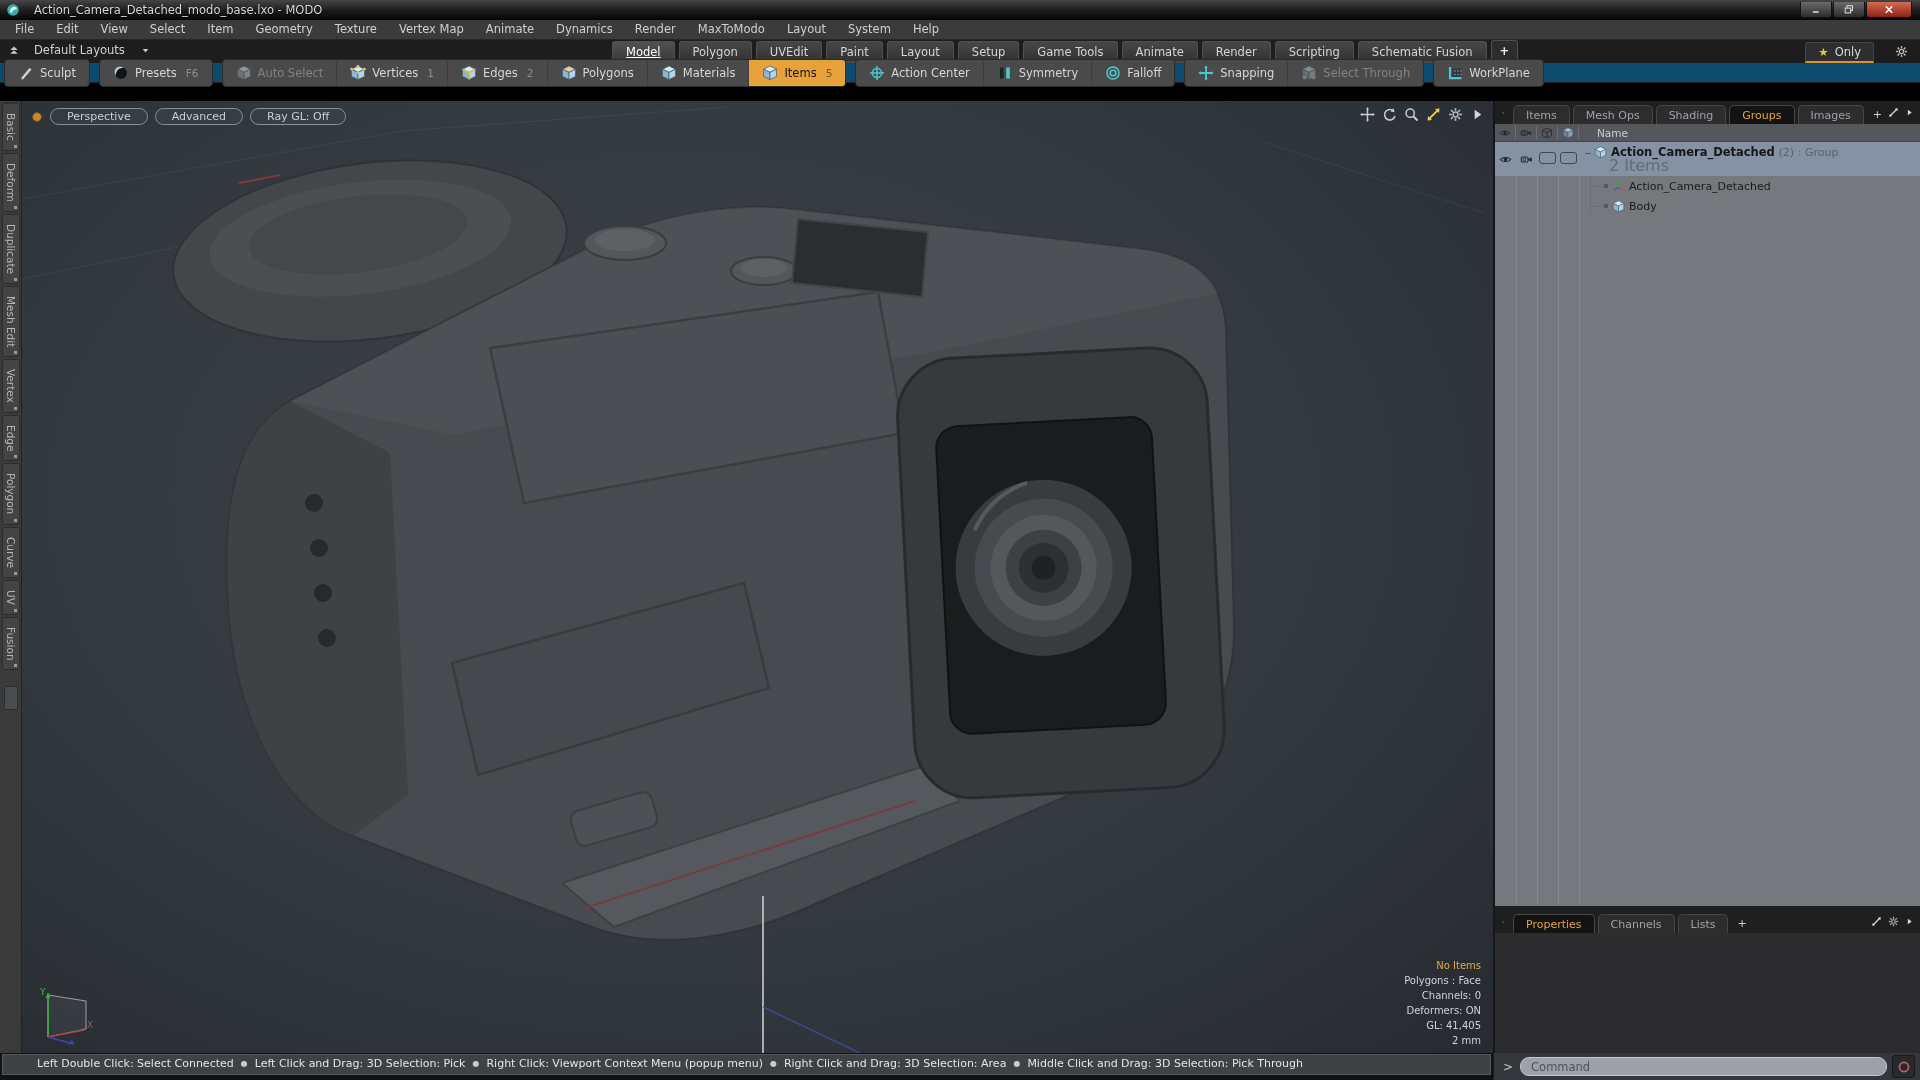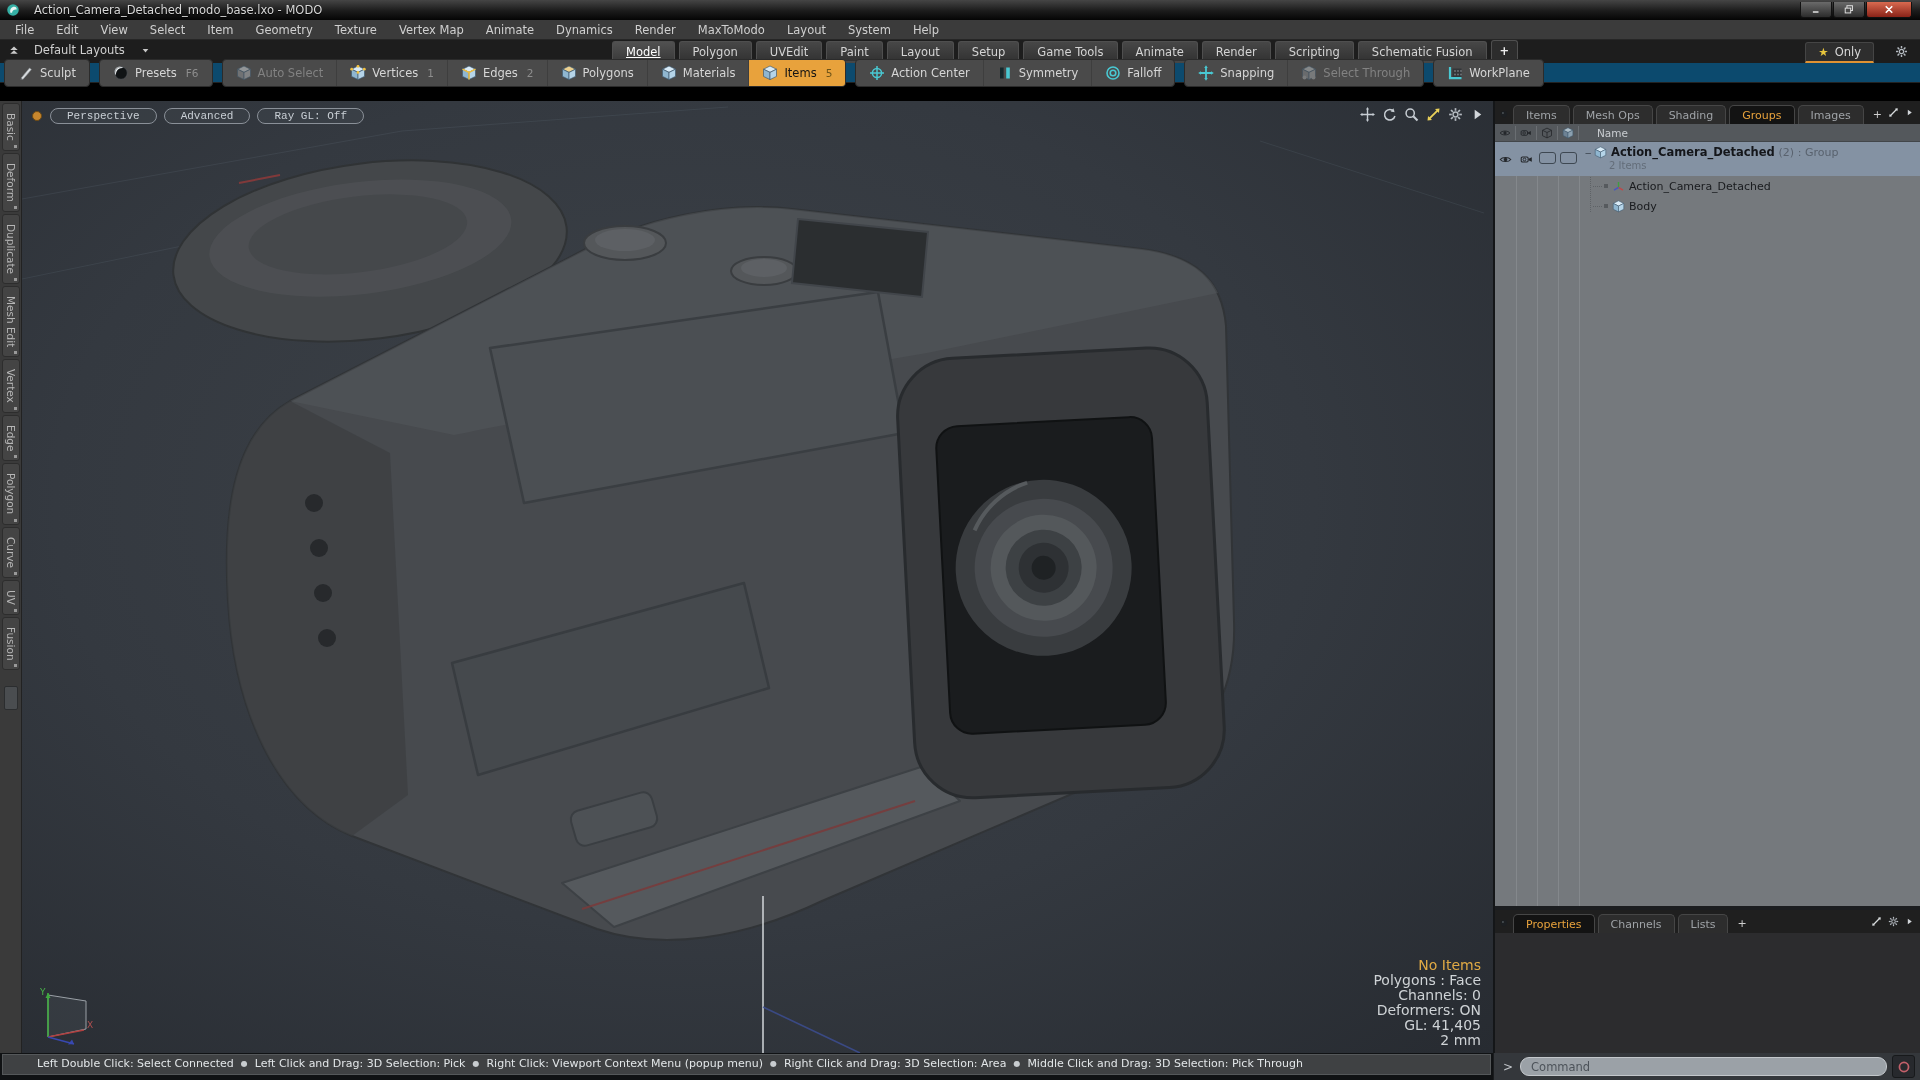--- a/index.html
+++ b/index.html
@@ -14,21 +14,21 @@
   #titlebar .logo{margin:0 6px 0 6px;}
   #titlebar .title{font-size:11.5px;color:#d8d8d8;text-shadow:0 1px 1px #000;}
   #win-btns{margin-left:auto;display:flex;margin-right:8px;}
   .win-btn{width:30px;height:15px;margin-left:1px;border:1px solid #111;border-top:none;
     border-radius:0 0 3px 3px;background:linear-gradient(#6a6a6a,#2c2c2c);
     display:flex;align-items:center;justify-content:center;}
   .win-btn.close{width:44px;background:linear-gradient(#d86a50,#8a2318);}
 
   
   #menubar{position:absolute;left:0;top:20px;width:1920px;height:20px;background:#3b3b3b;
-    border-bottom:1px solid #262626;display:flex;align-items:center;padding-left:4px;box-sizing:border-box;}
+    border-bottom:1px solid #262626;display:flex;align-items:flex-start;padding-left:4px;box-sizing:border-box;}
   .menu-item{padding:2px 11px;color:#cfcfcf;cursor:default;}
 
   
   #layoutbar{position:absolute;left:0;top:40px;width:1920px;height:23px;background:#1d1d1d;}
   #default-layouts{position:absolute;left:8px;top:3px;display:flex;align-items:center;color:#d0d0d0;}
   #default-layouts .lbl{margin:0 16px 0 14px;}
   #ltabs{position:absolute;left:612px;top:1px;display:flex;align-items:flex-end;height:22px;}
   .ltab{padding:3px 13px 2px;margin-right:4px;background:linear-gradient(#474747,#323232);
     border:1px solid #4f4f4f;border-bottom:2px solid transparent;border-radius:3px 3px 0 0;
     color:#d4d4d4;white-space:nowrap;}
@@ -58,27 +58,27 @@
     display:flex;flex-direction:column;align-items:center;padding-top:2px;}
   .side-tab{writing-mode:vertical-rl;padding:9px 2px;margin-bottom:2px;background:#444;
     border:1px solid #2d2d2d;border-radius:3px;color:#b6b6b6;font-size:10.5px;position:relative;}
   .side-tab::after{content:"";position:absolute;bottom:2px;right:2px;width:3px;height:3px;background:#999;}
   .side-handle{width:12px;height:22px;background:#4a4d50;border:1px solid #2b2d2f;border-radius:2px;margin-top:14px;}
 
   
   #viewport{position:relative;width:1471px;height:952px;
     background:radial-gradient(ellipse at 45% 42%, #3d4248 0%, #343940 55%, #272b31 100%);overflow:hidden;}
   #viewport svg.camera{position:absolute;left:0;top:0;}
-  #vp-pills{position:absolute;left:10px;top:7px;display:flex;align-items:center;z-index:3;font-family:Liberation Mono, monospace;}
+  #vp-pills{position:absolute;left:10px;top:7px;display:flex;align-items:center;z-index:3;}
   #vp-pills .dot{width:8px;height:8px;border-radius:50%;background:#c8872e;border:1px solid #6e4a14;margin-right:8px;}
   .vp-pill{border:1px solid #8a9098;border-radius:9px;background:rgba(72,78,86,.30);
     color:#c9cfd5;font-size:11px;padding:1px 16px;margin-right:7px;}
   #vp-corner{position:absolute;right:8px;top:6px;display:flex;gap:7px;z-index:3;}
   #vp-status{position:absolute;right:12px;bottom:5px;text-align:right;line-height:15px;
-    font-size:14px;color:#cfd3d6;z-index:3;}
+    font-size:10px;color:#cfd3d6;z-index:3;}
   #vp-status .hl{color:#e0aa45;}
   #axis-gizmo{position:absolute;left:8px;bottom:6px;z-index:3;}
 
   
   #rightpanel{width:427px;height:952px;background:#75797d;border-left:2px solid #141618;
     box-sizing:border-box;display:flex;flex-direction:column;}
   .ptabs{height:23px;background:#1f1f1f;display:flex;align-items:flex-end;padding:0 4px;position:relative;}
   .ptabs .corner{margin:0 4px 4px 0;}
   .ptab{padding:3px 12px 2px;margin-right:3px;background:#2d2d2d;border:1px solid #464646;border-bottom:none;
     border-radius:5px 5px 0 0;color:#9fa3a7;font-size:11px;white-space:nowrap;}
@@ -99,21 +99,21 @@
   .tcol-strip{position:absolute;top:0;bottom:0;width:21px;border-right:1px solid #84888c;z-index:0;}
   .tree-vline{position:absolute;left:95px;top:30px;height:40px;border-left:1px dotted #5e6266;z-index:1;}
   .trow{position:relative;z-index:2;display:grid;grid-template-columns:21px 21px 21px 21px 1fr;align-items:center;}
   .trow.group{height:34px;background:#8492a3;}
   .trow .cell{text-align:center;}
   .chk{display:inline-block;width:15px;height:10px;border:1px solid #3e4852;border-radius:3px;}
   .gname{padding-left:6px;line-height:13px;}
   .gname .expander{color:#39424c;margin-right:3px;font-size:10px;}
   .gname .lbl{font-weight:bold;color:#14161a;font-size:11.5px;}
   .gname .cnt,.gname .sfx{color:#59626e;font-size:11px;}
-  .gname .sub{color:#636d79;font-size:10px;padding-left:24px;}
+  .gname .sub{color:#636d79;font-size:16px;padding-left:24px;}
   .trow.child{height:20px;}
   .cname{padding-left:6px;display:flex;align-items:center;}
   .cname .conn{width:9px;border-top:1px dotted #5e6266;margin:0 2px 0 8px;}
   .cname .bullet{width:4px;height:4px;background:#565a5e;margin-right:4px;}
   .cname .lbl{color:#191b1e;font-size:11px;margin-left:4px;}
 
   #rp-resize{height:4px;background:#1b1d20;}
   #bp-content{height:120px;background:#2c2c2e;}
 
   

